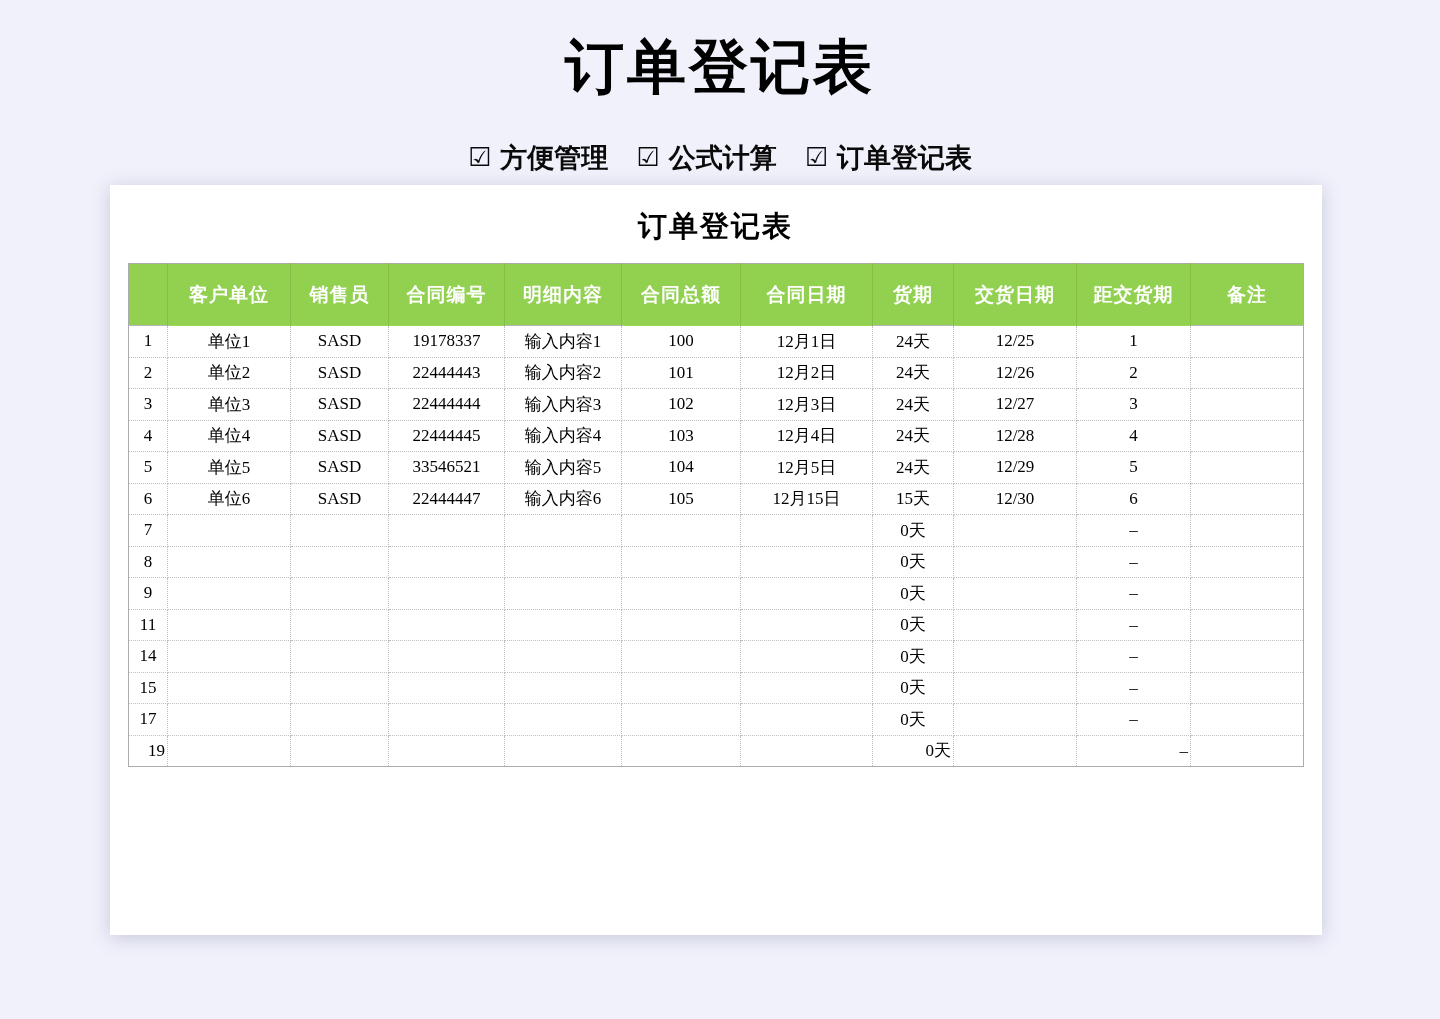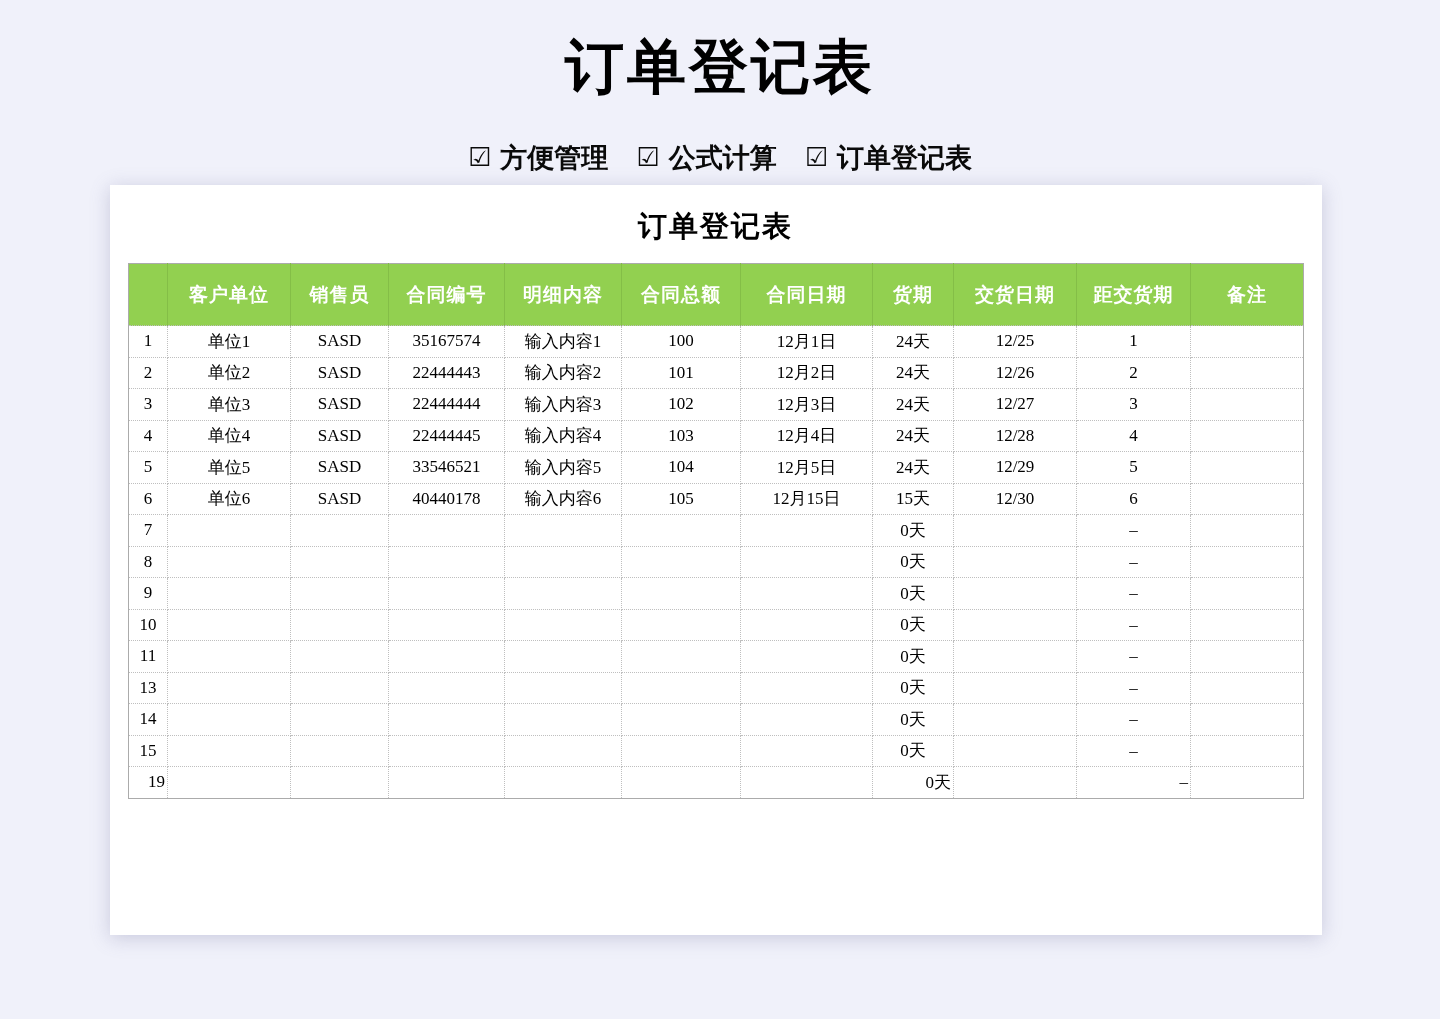--- a/index.html
+++ b/index.html
@@ -109,21 +109,21 @@
           <th>交货日期</th>
           <th>距交货期</th>
           <th>备注</th>
         </tr>
     </thead>
     <tbody>
         <tr>
           <td>1</td>
           <td>单位1</td>
           <td>SASD</td>
-          <td>35167574</td>
+          <td>19178337</td>
           <td>输入内容1</td>
           <td>100</td>
           <td>12月1日</td>
           <td>24天</td>
           <td>12/25</td>
           <td>1</td>
           <td></td>
         </tr>
         <tr>
           <td>2</td>
@@ -174,21 +174,21 @@
           <td>12月5日</td>
           <td>24天</td>
           <td>12/29</td>
           <td>5</td>
           <td></td>
         </tr>
         <tr>
           <td>6</td>
           <td>单位6</td>
           <td>SASD</td>
-          <td>40440178</td>
+          <td>22444447</td>
           <td>输入内容6</td>
           <td>105</td>
           <td>12月15日</td>
           <td>15天</td>
           <td>12/30</td>
           <td>6</td>
           <td></td>
         </tr>
         <tr>
           <td>7</td>
@@ -223,73 +223,60 @@
           <td></td>
           <td></td>
           <td></td>
           <td></td>
           <td>0天</td>
           <td></td>
           <td>–</td>
           <td></td>
         </tr>
         <tr>
-          <td>10</td>
-          <td></td>
-          <td></td>
-          <td></td>
-          <td></td>
-          <td></td>
-          <td></td>
-          <td>0天</td>
-          <td></td>
-          <td>–</td>
-          <td></td>
-        </tr>
-        <tr>
           <td>11</td>
           <td></td>
           <td></td>
           <td></td>
           <td></td>
           <td></td>
           <td></td>
           <td>0天</td>
           <td></td>
           <td>–</td>
           <td></td>
         </tr>
         <tr>
-          <td>13</td>
-          <td></td>
-          <td></td>
-          <td></td>
-          <td></td>
-          <td></td>
-          <td></td>
-          <td>0天</td>
-          <td></td>
-          <td>–</td>
-          <td></td>
-        </tr>
-        <tr>
           <td>14</td>
           <td></td>
           <td></td>
           <td></td>
           <td></td>
           <td></td>
           <td></td>
           <td>0天</td>
           <td></td>
           <td>–</td>
           <td></td>
         </tr>
         <tr>
           <td>15</td>
+          <td></td>
+          <td></td>
+          <td></td>
+          <td></td>
+          <td></td>
+          <td></td>
+          <td>0天</td>
+          <td></td>
+          <td>–</td>
+          <td></td>
+        </tr>
+        <tr>
+          <td>17</td>
           <td></td>
           <td></td>
           <td></td>
           <td></td>
           <td></td>
           <td></td>
           <td>0天</td>
           <td></td>
           <td>–</td>
           <td></td>

